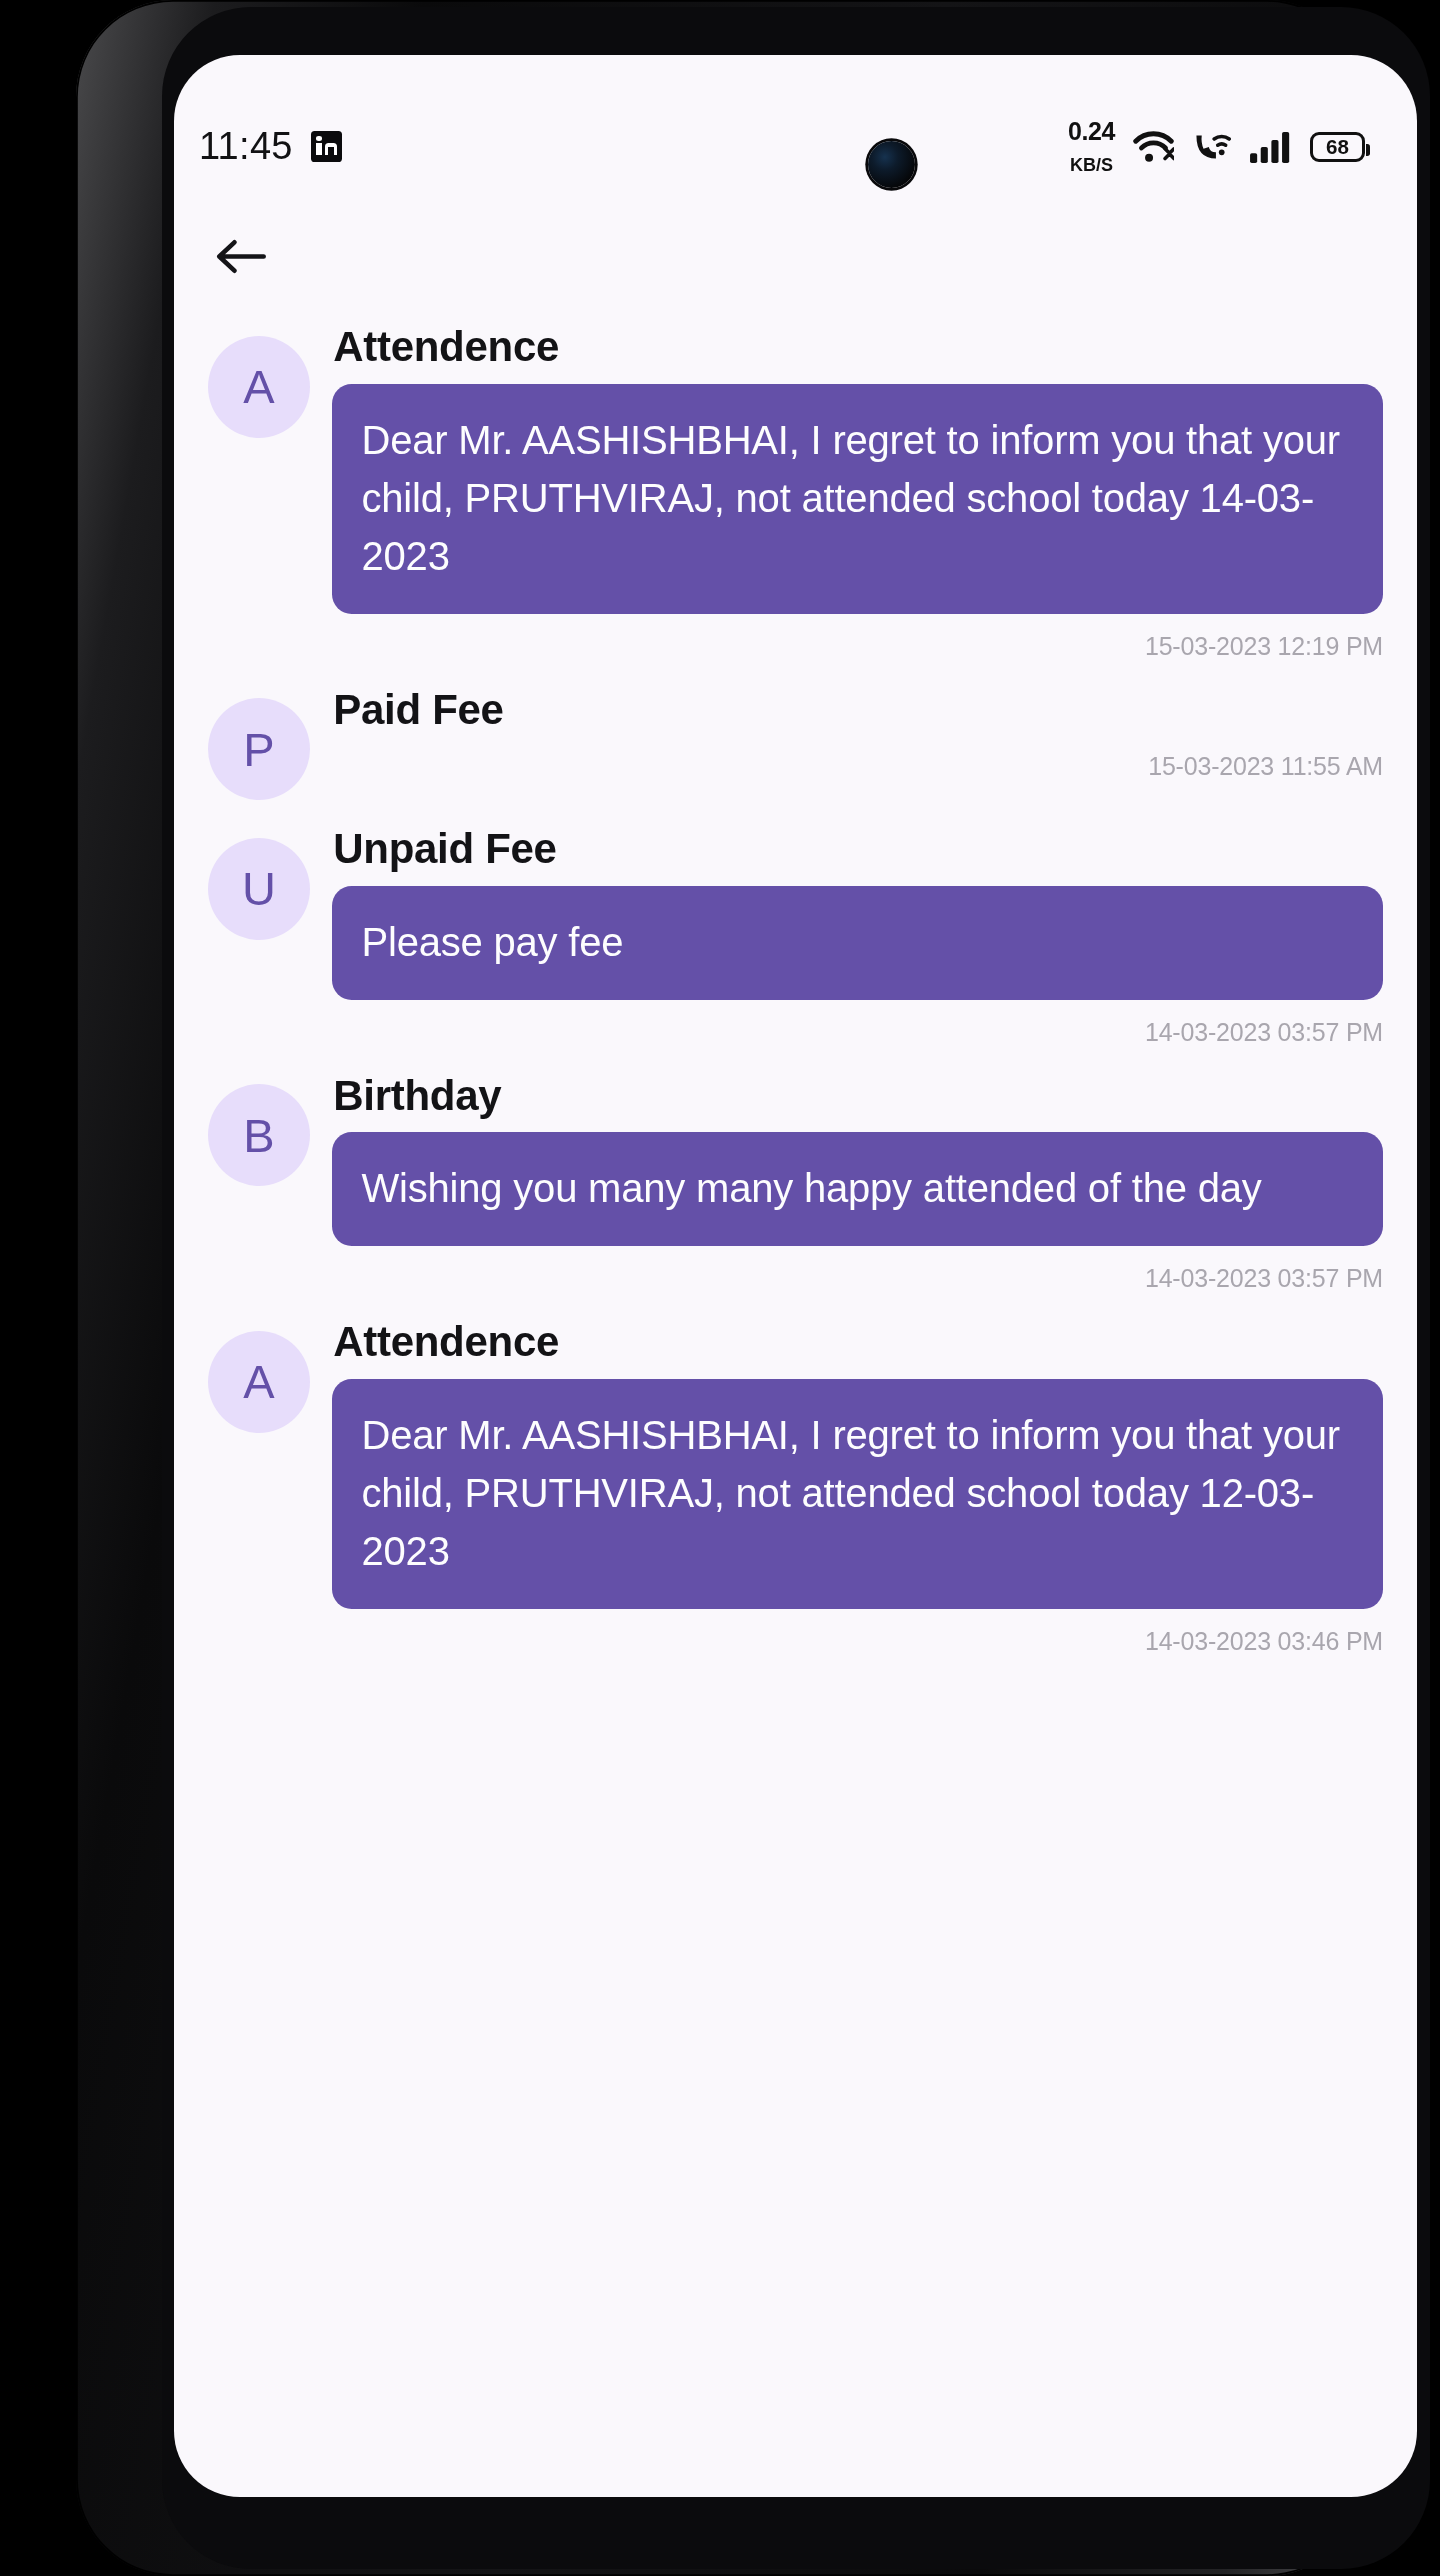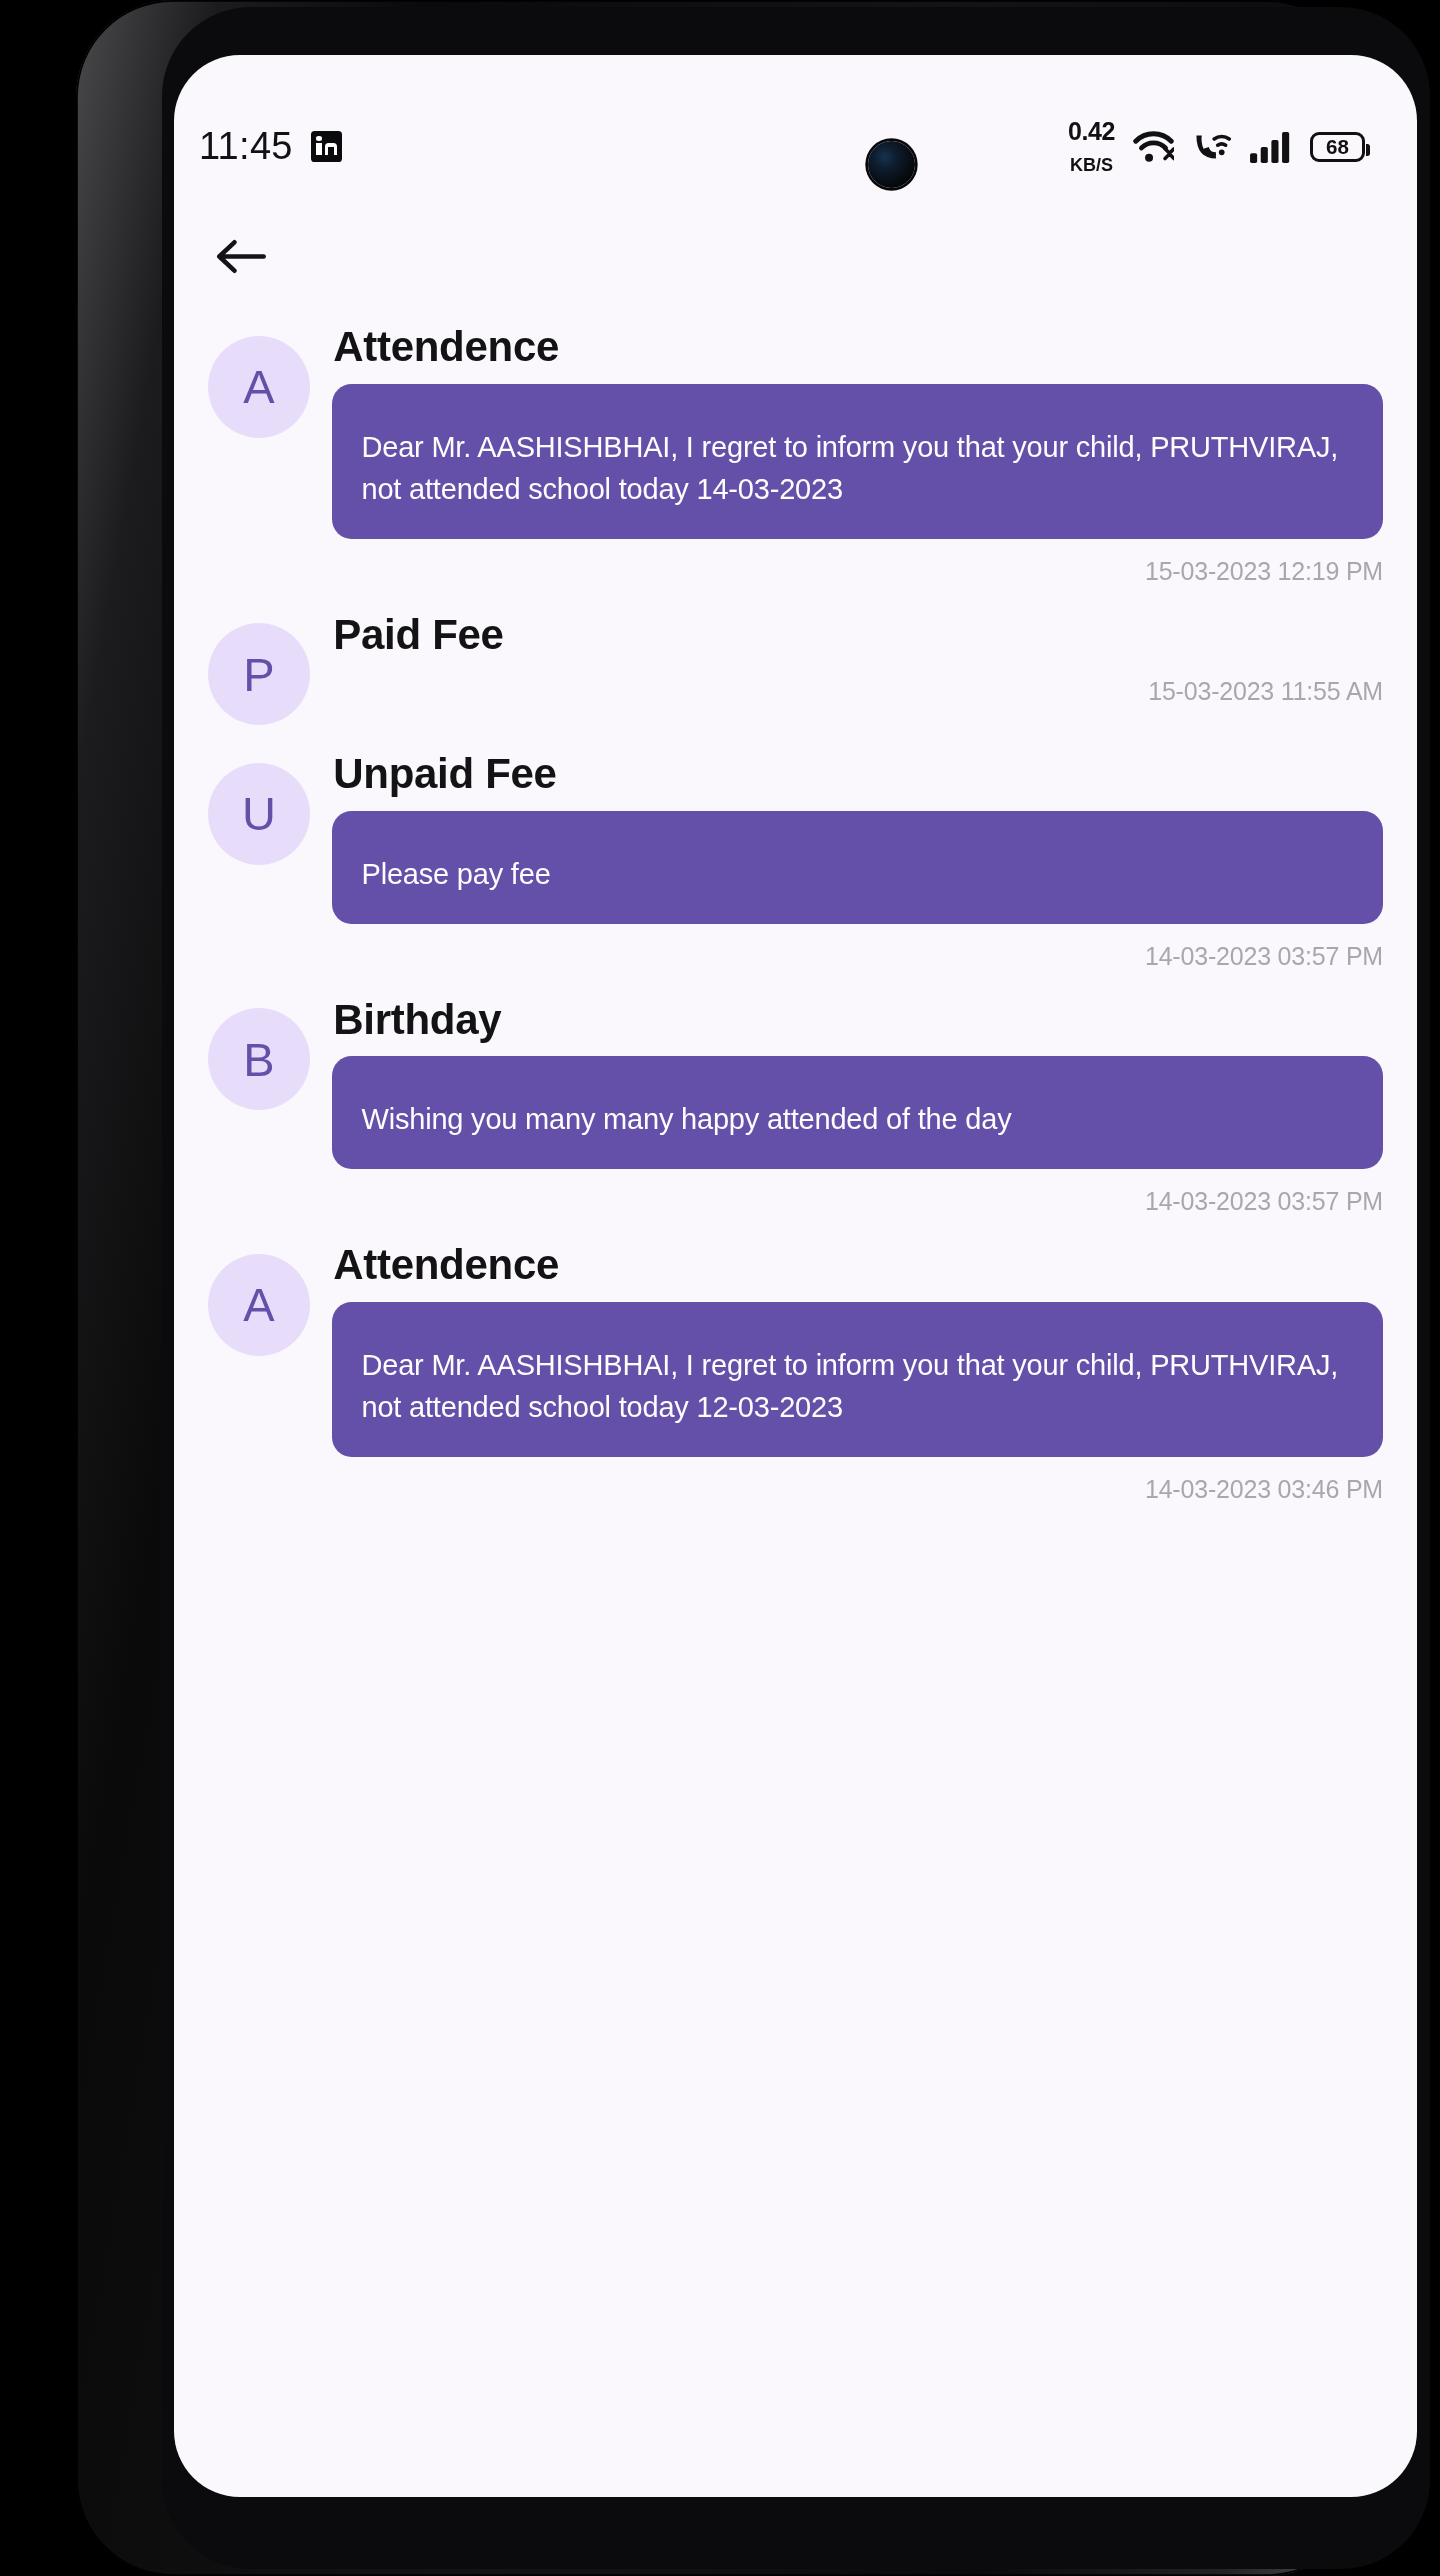--- a/index.html
+++ b/index.html
@@ -138,23 +138,23 @@
   }
   .notif-body{ flex:1 1 auto; min-width:0; }
   .notif-title{
     font-size:42px; font-weight:600;
     color:#131316; letter-spacing:-0.3px;
     margin:0 0 12.5px 1.8px;
   }
   .notif-bubble{
     background:#6450A8;
     border-radius:19.7px;
-    padding:42px 30px 29px 30px;
+    padding:27px 30px 29px 30px;
     color:#FDFDFE;
-    font-size:29px;
+    font-size:40px;
     line-height:1.45;
     letter-spacing:-0.2px;
     word-wrap:break-word;
   }
   .notif-time{
     margin-top:18px;
     text-align:right;
     font-size:25px;
     color:#A9A6AE;
     letter-spacing:-0.2px;
@@ -172,21 +172,21 @@
 
     <div id="status-bar">
       <div class="sb-left">
         <span id="status-time">11:45</span>
         <span id="linkedin-icon">
             <span class="li-n"></span>
           </span>
       </div>
       <div class="sb-right">
         <span id="net-speed">
-          <span class="rate">0.42</span>
+          <span class="rate">0.24</span>
           <span class="unit">KB/S</span>
         </span>
         <span class="sb-ico">
           <svg width="41" height="32" viewBox="0 0 46 36">
             <path d="M3 11.5 A28 28 0 0 1 43 11.5" stroke="#111" stroke-width="5.5" fill="none" stroke-linecap="round"></path>
             <path d="M9.5 19 A19 19 0 0 1 36.5 19" stroke="#111" stroke-width="5.5" fill="none" stroke-linecap="round"></path>
             <circle cx="18" cy="30" r="4.5" fill="#111"></circle>
             <path d="M36 20 l5 5 5-5 M36 31 l5 -5 5 5" stroke="#111" stroke-width="4" fill="none" stroke-linecap="round" stroke-linejoin="round"></path>
           </svg>
         </span>

